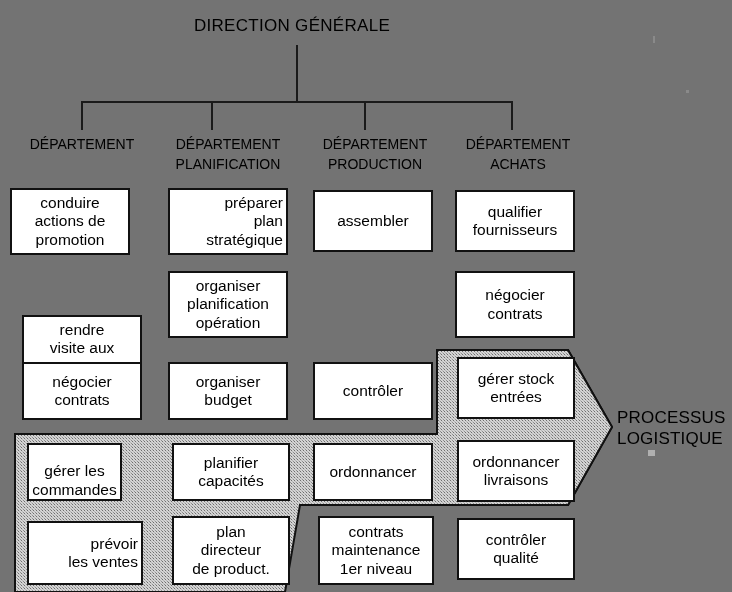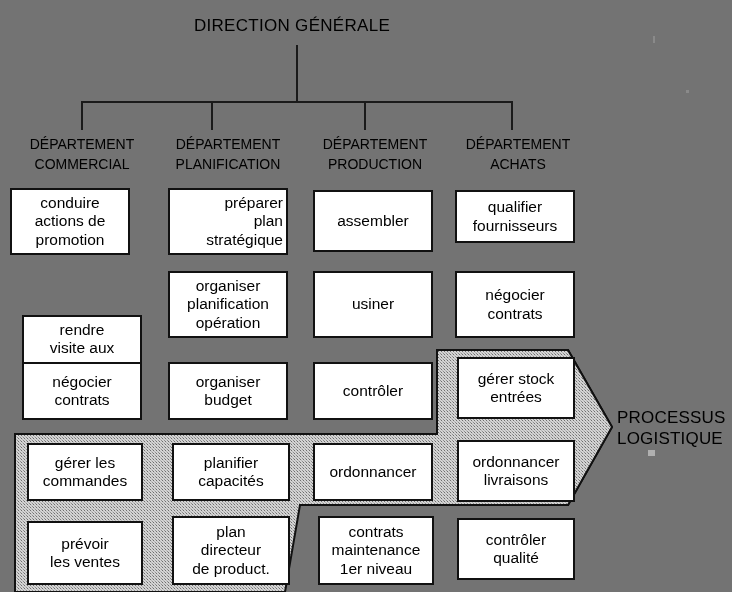--- a/index.html
+++ b/index.html
@@ -118,21 +118,20 @@
 
   <div class="conn conn-v-root"></div>
   <div class="conn conn-h-bar"></div>
   <div class="conn conn-v-1"></div>
   <div class="conn conn-v-2"></div>
   <div class="conn conn-v-3"></div>
   <div class="conn conn-v-4"></div>
 
   <div class="dept-head" id="dept-0" style="left:2px;  top:134px; width:160px;">
     <span class="l1">DÉPARTEMENT</span>
-    <span class="l2">COMMERCIAL</span>
   </div>
   <div class="dept-head" id="dept-1" style="left:148px; top:134px; width:160px;">
     <span class="l1">DÉPARTEMENT</span>
     <span class="l2">PLANIFICATION</span>
   </div>
   <div class="dept-head" id="dept-2" style="left:295px; top:134px; width:160px;">
     <span class="l1">DÉPARTEMENT</span>
     <span class="l2">PRODUCTION</span>
   </div>
   <div class="dept-head" id="dept-3" style="left:438px; top:134px; width:160px;">
@@ -171,27 +170,27 @@
         <div>visite aux</div>
         <div>prospects</div>
       </span>
   </div>
   <div class="act-box" style="left:22px; top:362px; width:120px; height:58px;">
     <span>
         <div>négocier</div>
         <div>contrats</div>
       </span>
   </div>
-  <div class="act-box" style="left:27px; top:443px; width:116px; height:58px;">
+  <div class="act-box" style="left:27px; top:443px; width:95px; height:58px;align-items:flex-end;">
     <span>
         <div>gérer les</div>
         <div>commandes</div>
       </span>
   </div>
-  <div class="act-box" style="left:27px; top:521px; width:116px; height:64px;">
+  <div class="act-box" style="left:27px; top:521px; width:116px; height:64px;text-align:right;">
     <span>
         <div>prévoir</div>
         <div>les ventes</div>
       </span>
   </div>
 
   <div class="act-box" style="left:168px; top:188px; width:120px; height:67px;text-align:right;">
     <span>
         <div>préparer</div>
         <div>plan</div>
@@ -221,38 +220,35 @@
     <span>
         <div>plan</div>
         <div>directeur</div>
         <div>de product.</div>
       </span>
   </div>
 
   <div class="act-box" style="left:313px; top:190px; width:120px; height:62px;">
     <span>assembler</span>
   </div>
-  <div class="act-box" style="left:313px; top:271px; width:120px; height:67px;">
-    <span>usiner</span>
-  </div>
   <div class="act-box" style="left:313px; top:362px; width:120px; height:58px;">
     <span>contrôler</span>
   </div>
   <div class="act-box" style="left:313px; top:443px; width:120px; height:58px;">
     <span>ordonnancer</span>
   </div>
   <div class="act-box" style="left:318px; top:516px; width:116px; height:69px;">
     <span>
         <div>contrats</div>
         <div>maintenance</div>
         <div>1er niveau</div>
       </span>
   </div>
 
-  <div class="act-box" style="left:455px; top:190px; width:120px; height:53px;">
+  <div class="act-box" style="left:455px; top:190px; width:120px; height:62px;">
     <span>
         <div>qualifier</div>
         <div>fournisseurs</div>
       </span>
   </div>
   <div class="act-box" style="left:455px; top:271px; width:120px; height:67px;">
     <span>
         <div>négocier</div>
         <div>contrats</div>
       </span>

